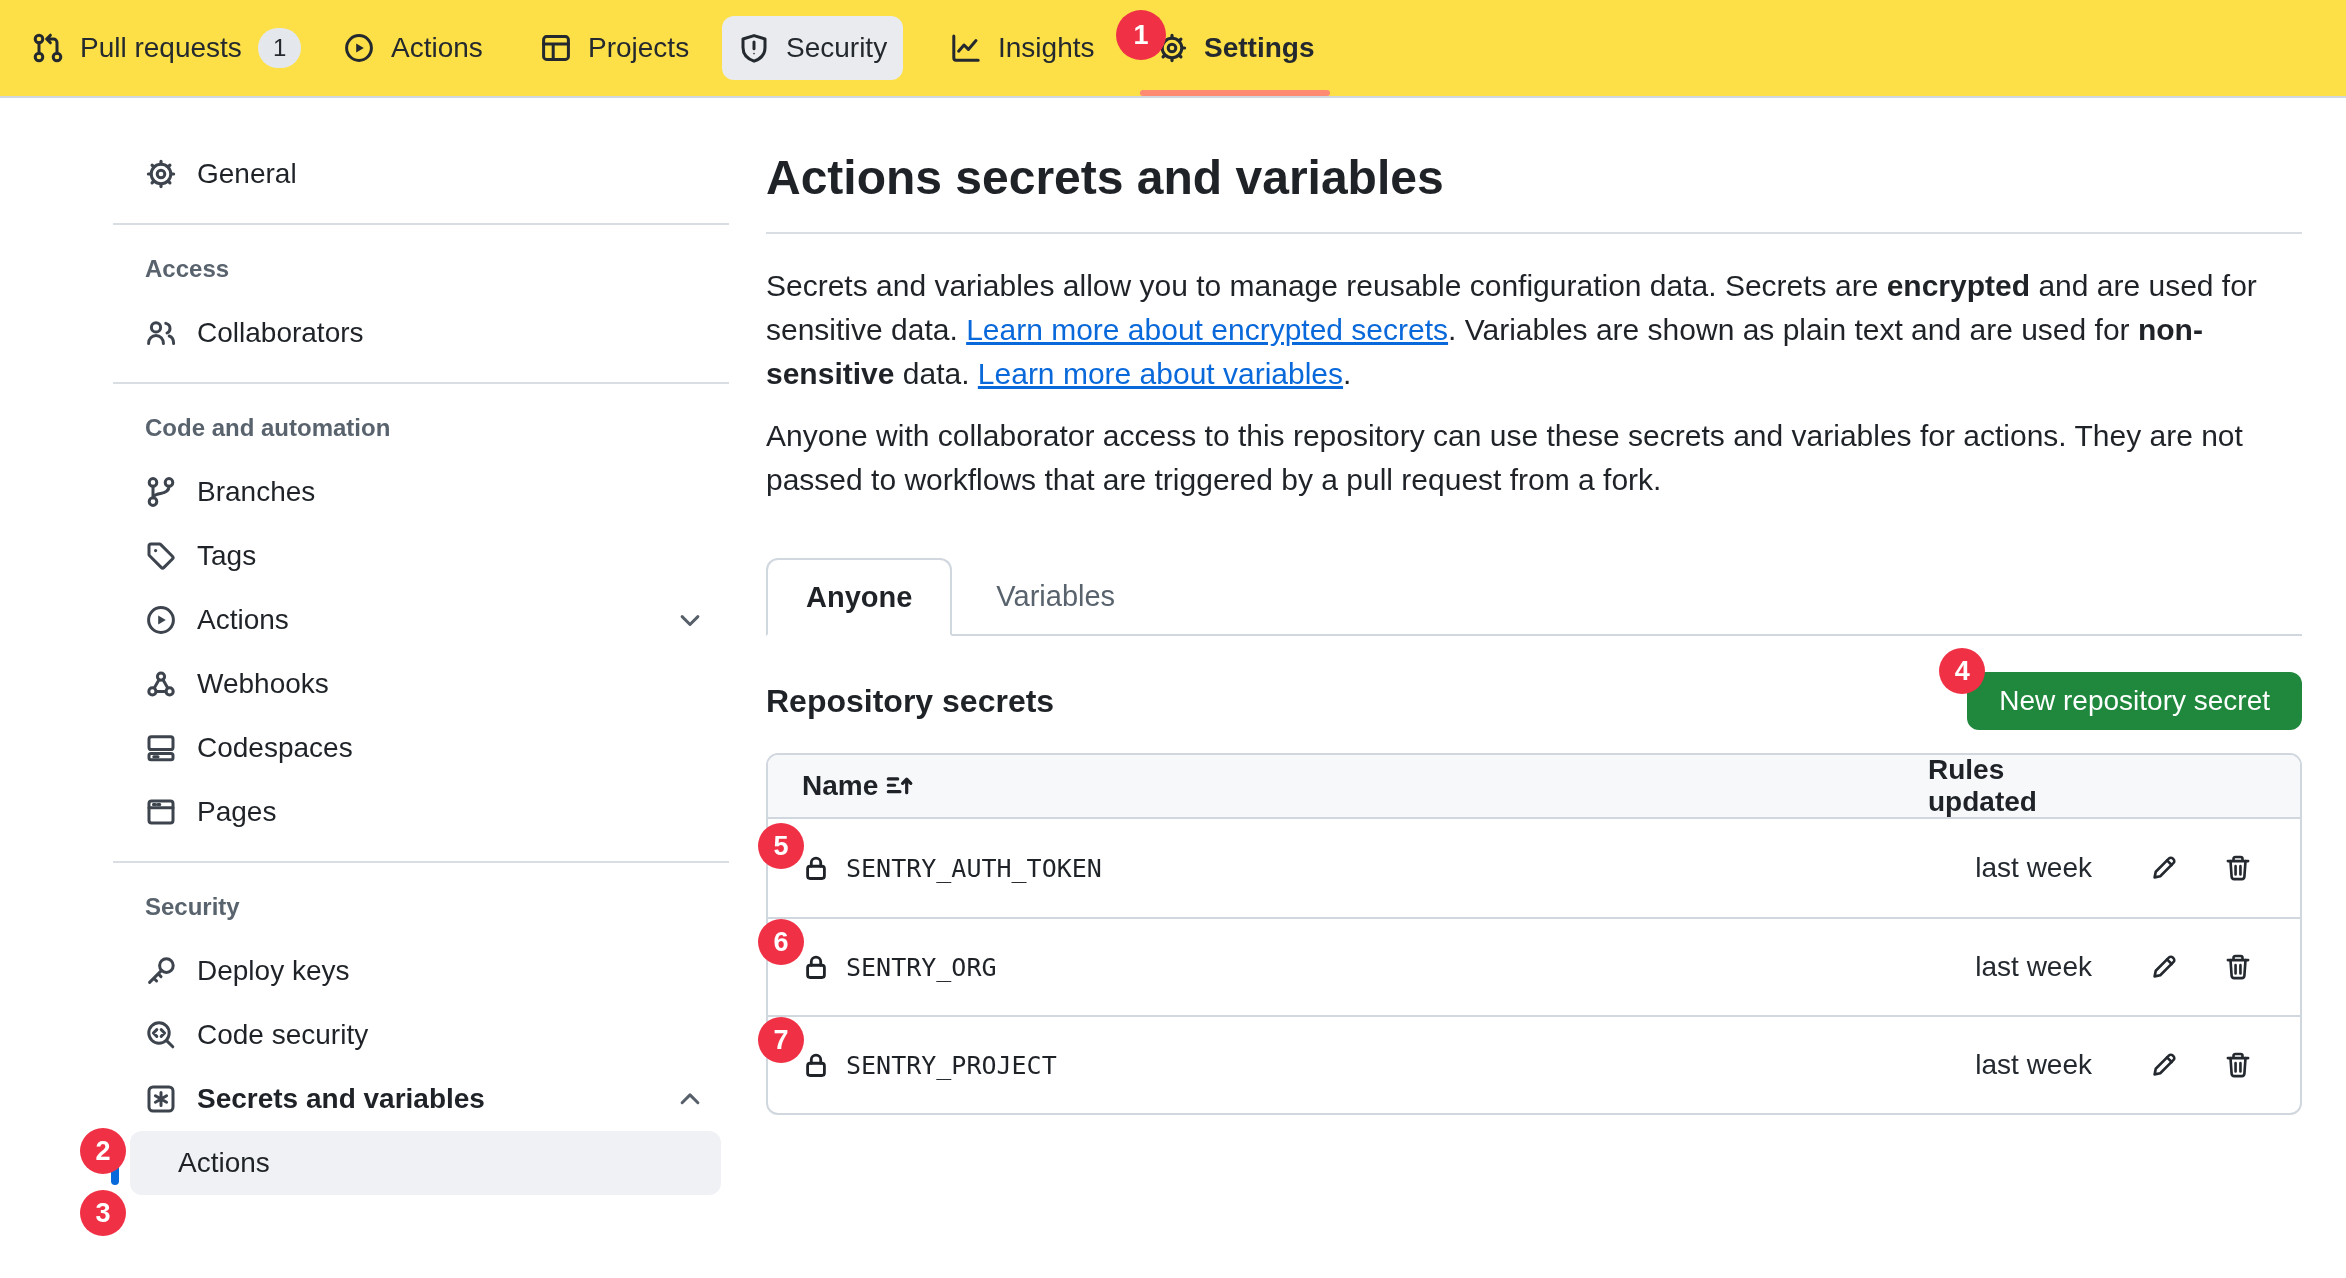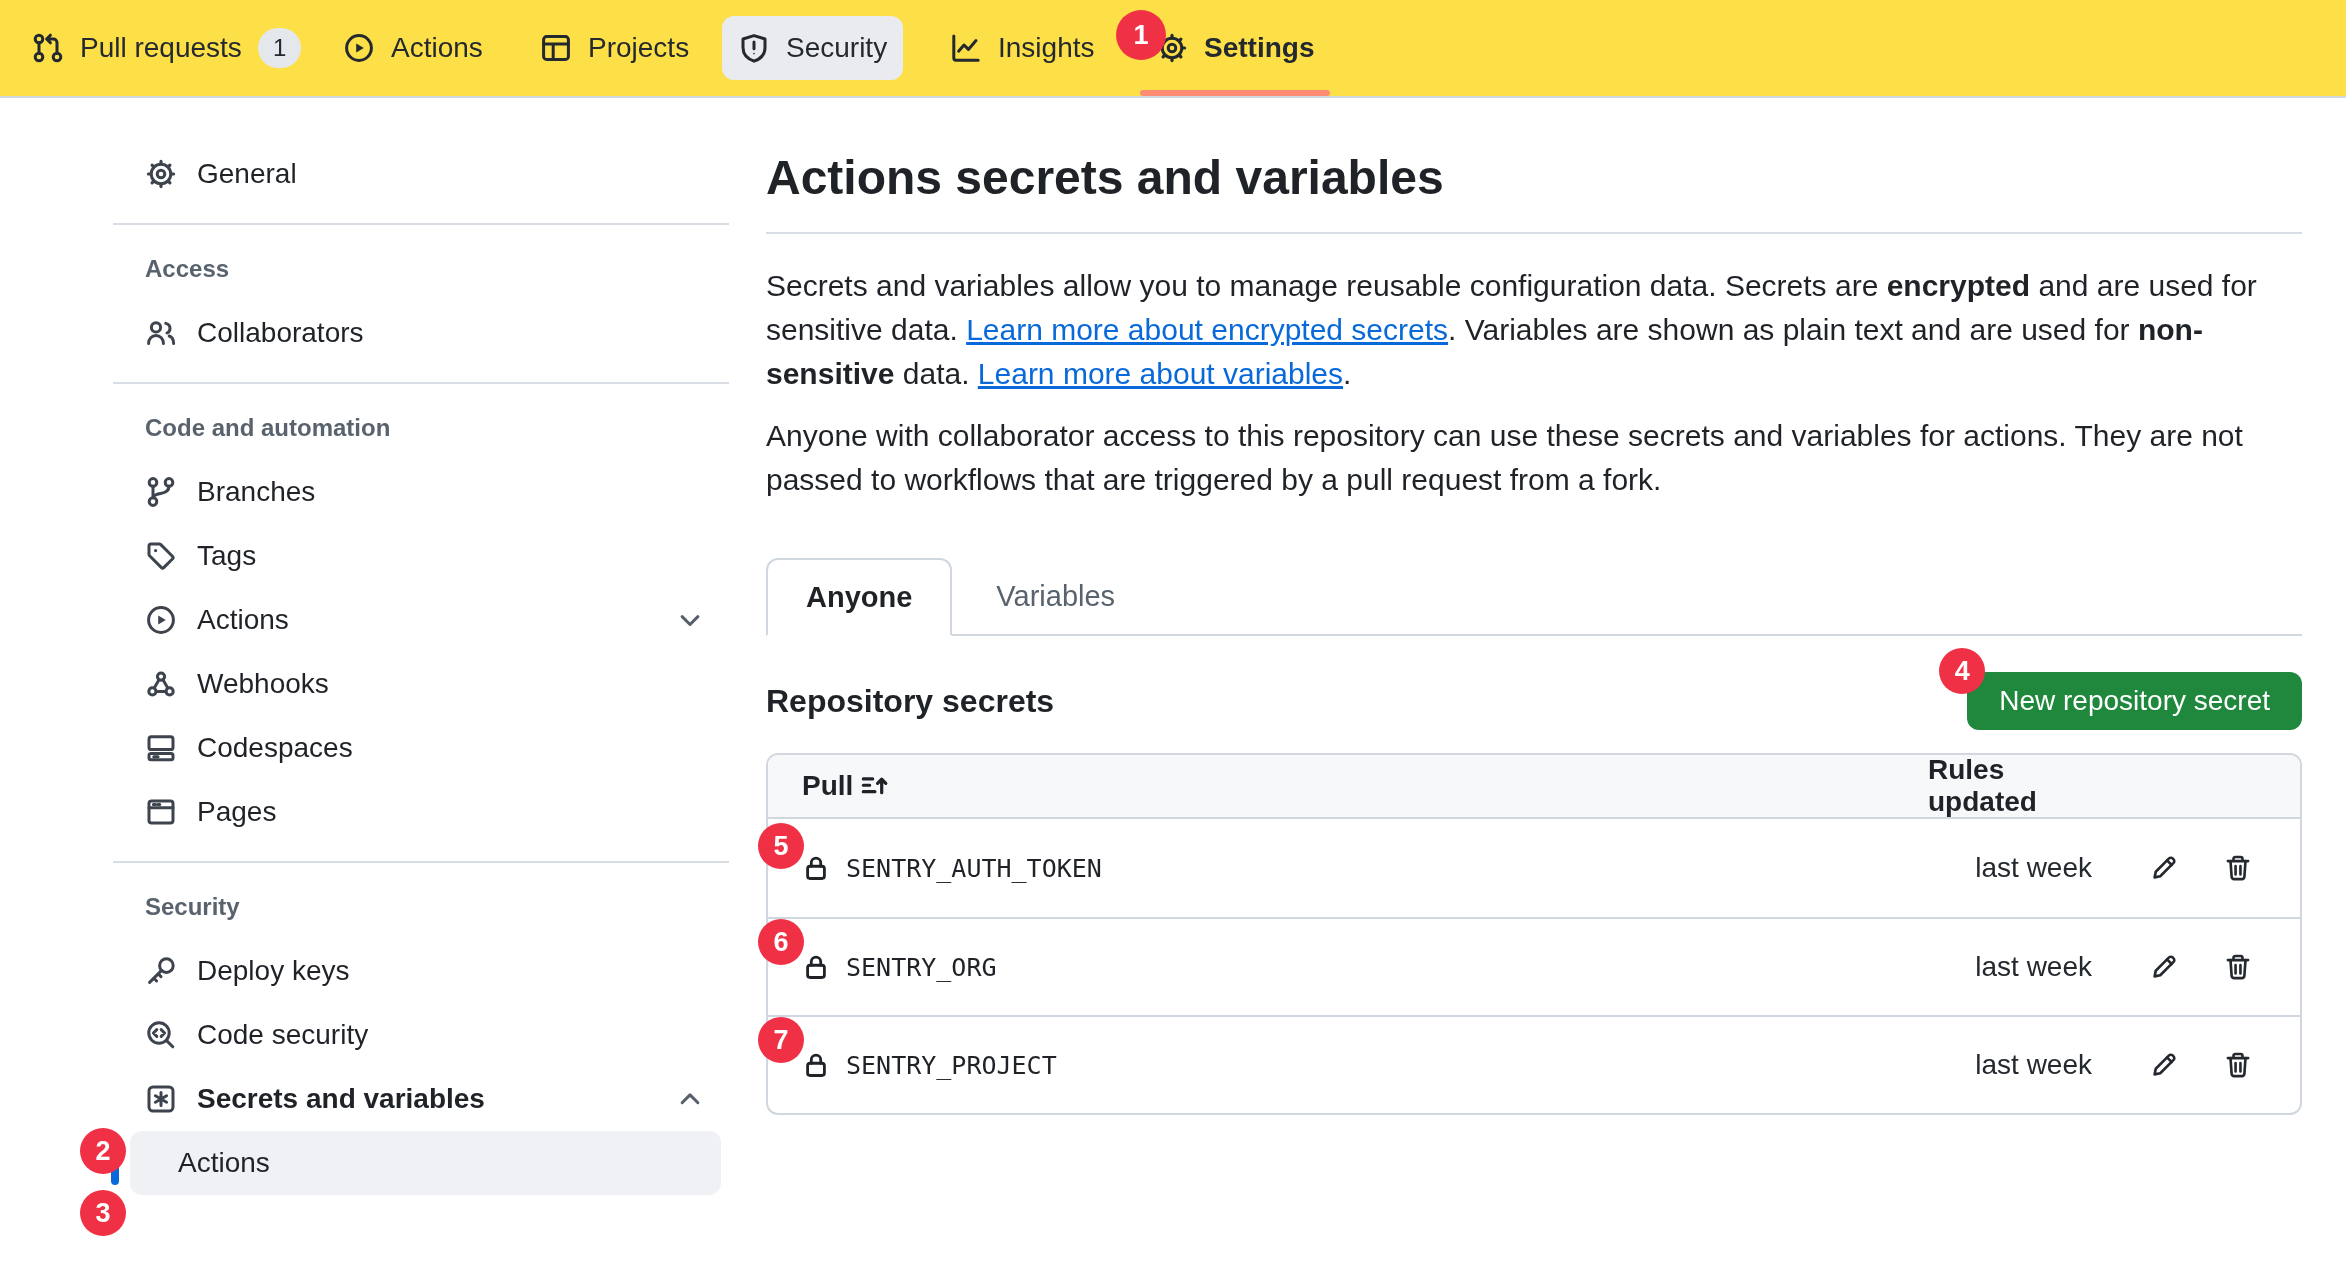--- a/index.html
+++ b/index.html
@@ -421,21 +421,21 @@
   </div>
 
   <div class="table">
     <span class="badge badge-t5">5</span>
     <span class="badge badge-t6">6</span>
     <span class="badge badge-t7">7</span>
 
     <div class="thead">
       <div class="name-col">
         <span class="sort-ctl">
-          <span>Pull</span>
+          <span>Name</span>
           <span class="ic" style="width:30px;height:30px;color:#1f2328">
             <svg viewBox="0 0 16 16" fill="none" stroke="currentColor" stroke-width="1.7" stroke-linecap="round" stroke-linejoin="round">
               <path d="M2.3 4.2h5M2.3 7.6h3.4M2.3 11h6.2"></path>
               <path d="M12.1 11.6V4.4M9.9 6.6l2.2-2.2 2.2 2.2"></path>
             </svg>
           </span>
         </span>
       </div>
       <div class="updated-col">Rules updated</div>
       <div class="actions-col"></div>

